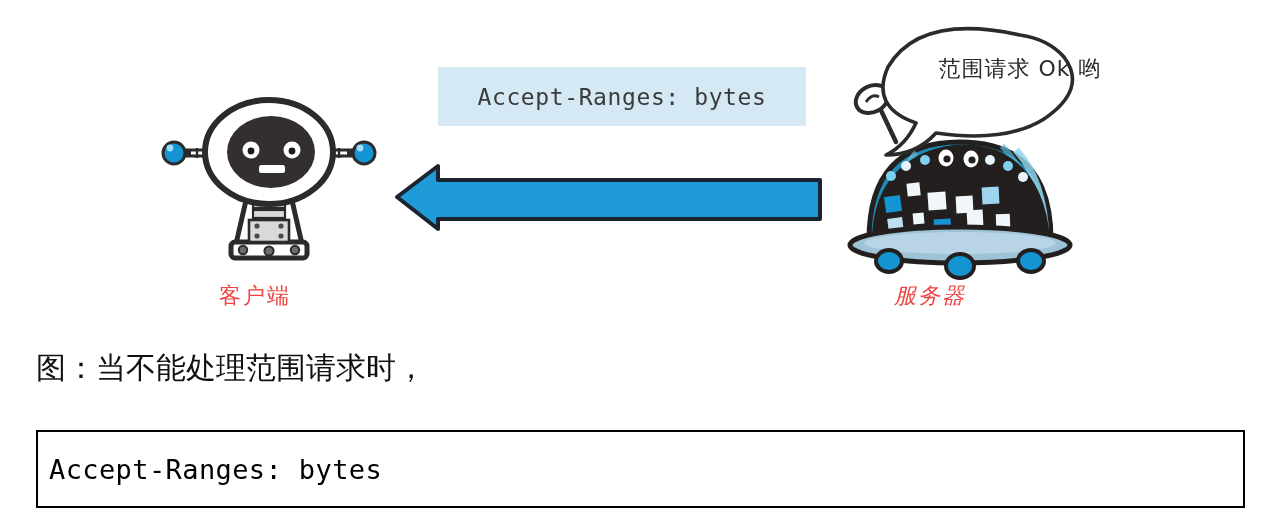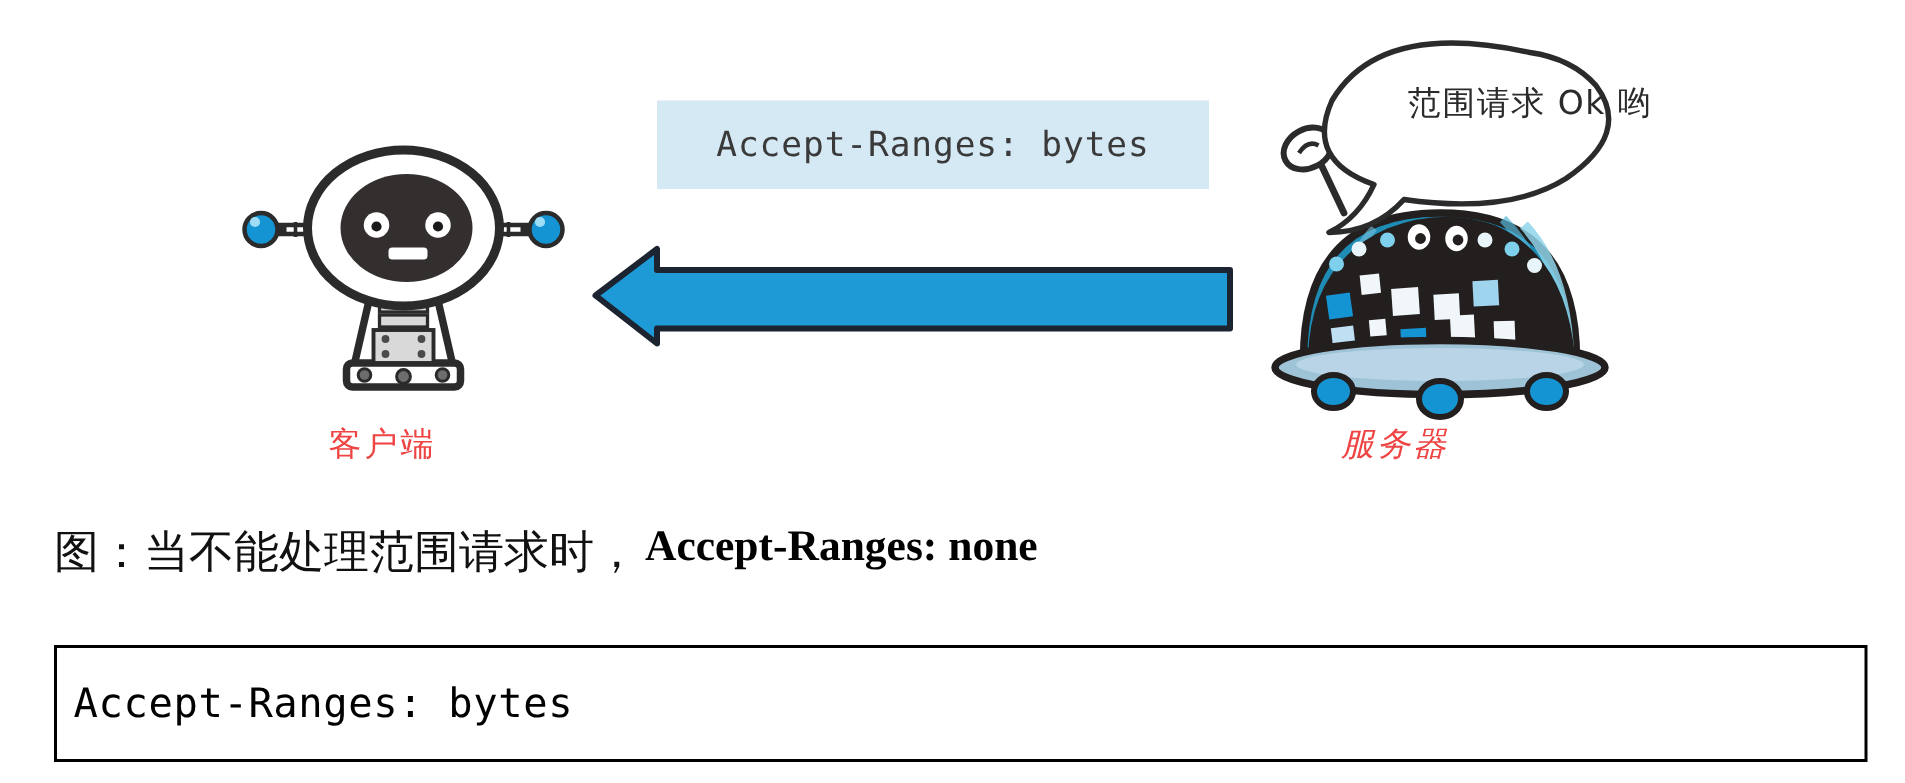--- a/index.html
+++ b/index.html
@@ -260,20 +260,19 @@
     </div>
 
     <div class="bubble-text">范围请求 Ok 哟</div>
 
     <div class="entity-caption caption-client">客户端</div>
     <div class="entity-caption caption-server">服务器</div>
   </div>
 
   <div class="caption-line">
     <span class="caption-cn">图：当不能处理范围请求时，</span>
-    <span class="caption-en">Accept-Ranges: none</span>
   </div>
 
   <div class="code-box">
     <span class="code-text">Accept-Ranges: bytes</span>
   </div>
 
 </div>
 
 </body></html>

